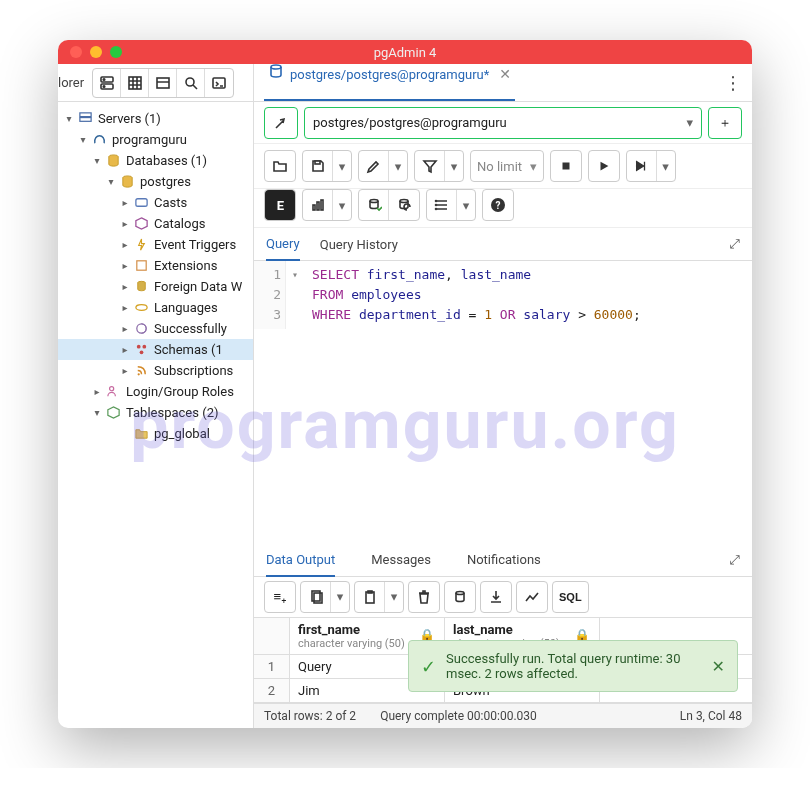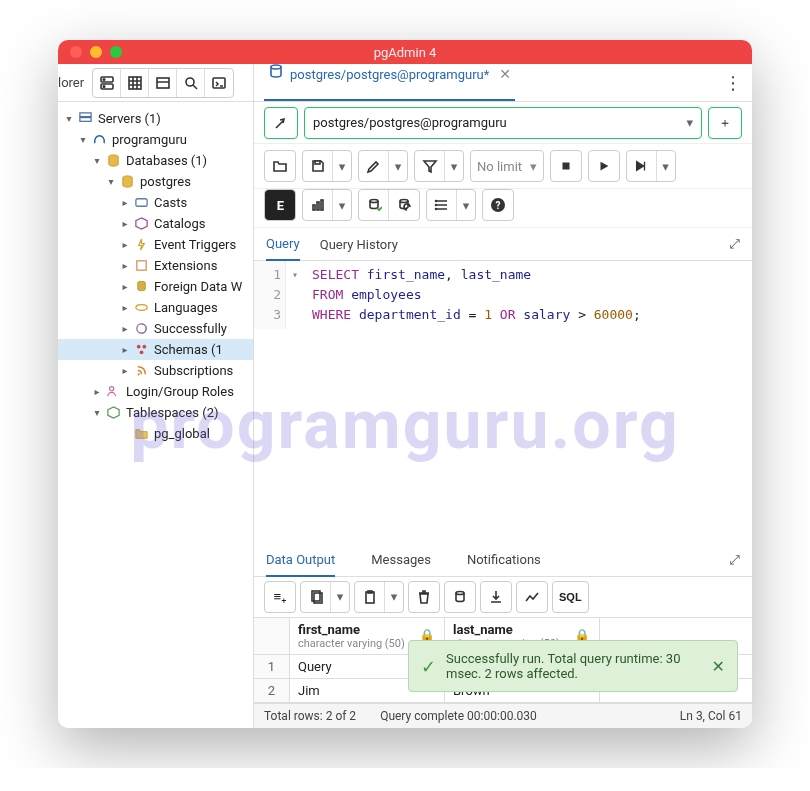--- a/index.html
+++ b/index.html
@@ -563,21 +563,21 @@
           <div class="gcell col2">Brown</div>
         </div>
       </div>
 
       <div class="grow"></div>
 
       <div class="status">
         <span>Total rows: 2 of 2</span>
         <span>Query complete 00:00:00.030</span>
         <span class="sp"></span>
-        <span>Ln 3, Col 61</span>
+        <span>Ln 3, Col 48</span>
       </div>
     </div>
   </div>
 
   <div class="watermark">programguru.org</div>
 
   <div class="toast">
     <span class="chk">✓</span>
     <span>Successfully run. Total query runtime: 30 msec. 2 rows affected.</span>
     <span class="x">✕</span>

